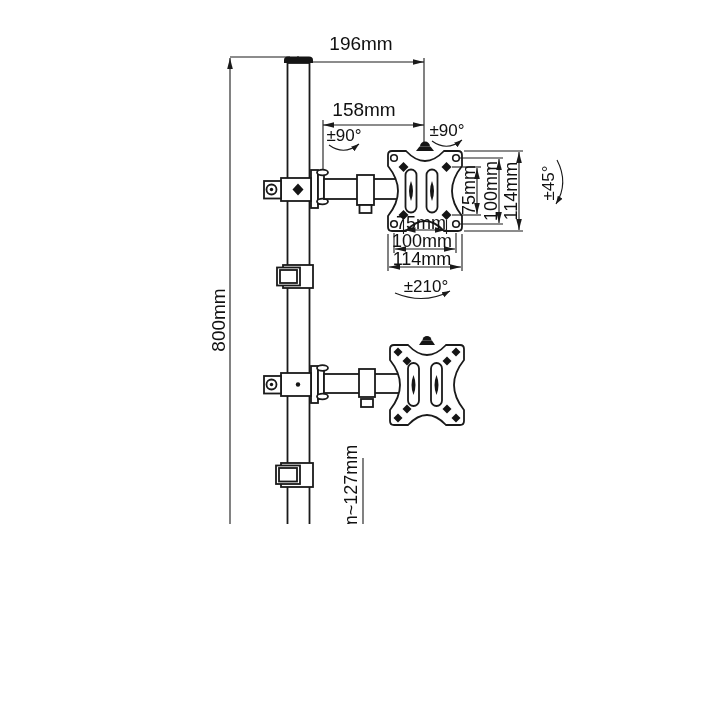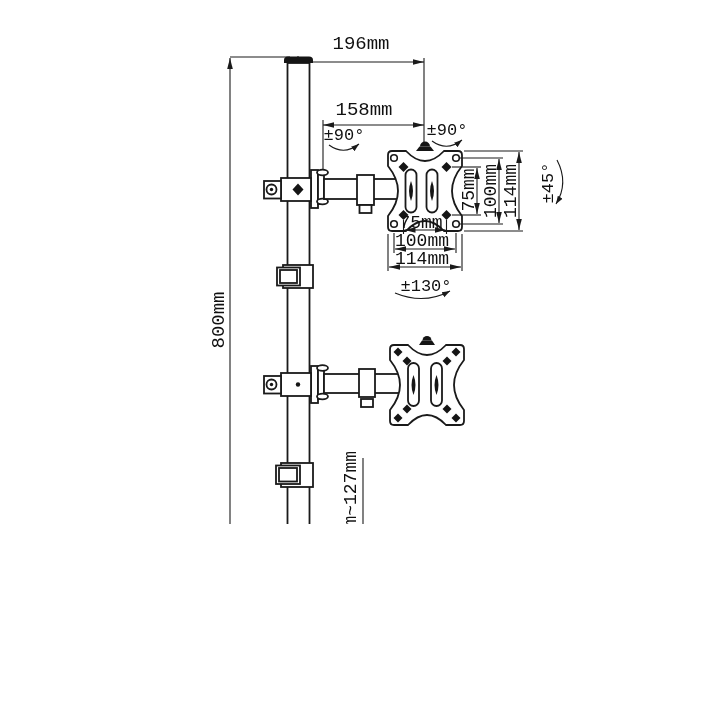--- a/index.html
+++ b/index.html
@@ -1,18 +1,18 @@
 <!DOCTYPE html>
 <html><head>
 <meta charset="utf-8">
 <style>
   html,body{margin:0;padding:0;background:#ffffff;}
   #canvas{
     position:relative;width:720px;height:524px;background:#ffffff;
-    font-family:Liberation Mono, monospace;overflow:hidden;
+    font-family:Liberation Sans, sans-serif;overflow:hidden;
   }
   #drawing{position:absolute;left:0;top:0;}
   .dimlabel{
     position:absolute;color:#111;text-align:center;white-space:nowrap;
     font-size:19px;line-height:20px;
   }
   .anglelabel{font-size:17px;}
   .rot{transform:rotate(-90deg);}
   svg .ln{stroke:#1a1a1a;fill:none;}
   svg .thick{stroke-width:1.8;}
@@ -212,19 +212,19 @@
 <div class="dimlabel rot" style="left:481px;top:181px;width:60px;font-size:18px;">114mm</div>
 
 <div class="dimlabel anglelabel rot" style="left:521px;top:173px;width:56px;">±45°</div>
 
 <div class="dimlabel" style="left:391px;top:213px;width:60px;font-size:18px;">75mm</div>
 
 <div class="dimlabel" style="left:392px;top:231px;width:60px;font-size:18px;">100mm</div>
 
 <div class="dimlabel" style="left:392px;top:249px;width:60px;font-size:18px;">114mm</div>
 
-<div class="dimlabel anglelabel" style="left:396px;top:277px;width:60px;">±130°</div>
+<div class="dimlabel anglelabel" style="left:396px;top:277px;width:60px;">±210°</div>
 
 <div class="dimlabel rot" style="left:184px;top:310px;width:70px;">800mm</div>
 
 <div class="dimlabel rot" style="left:286px;top:495px;width:130px;font-size:18px;">97mm~127mm</div>
 
 </div>
 
 </body></html>

